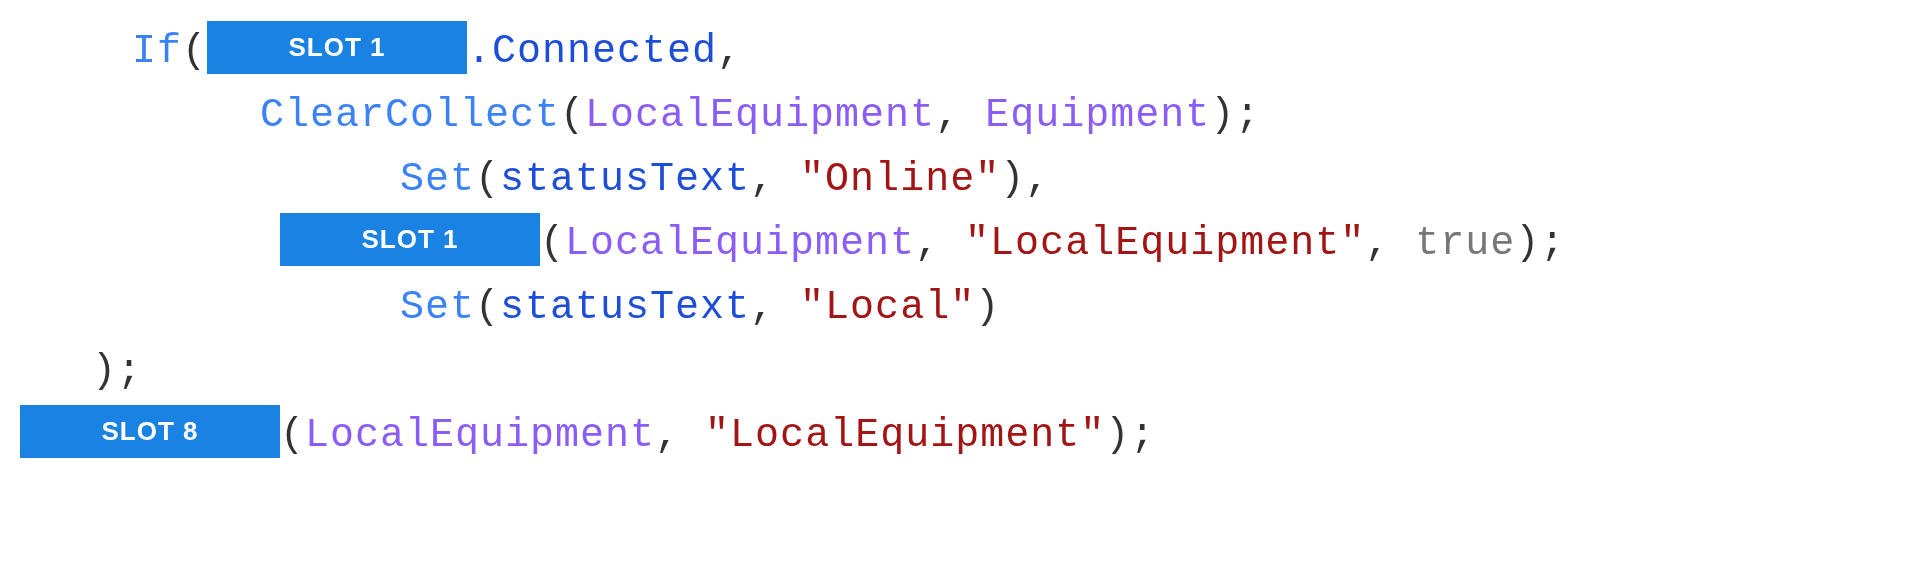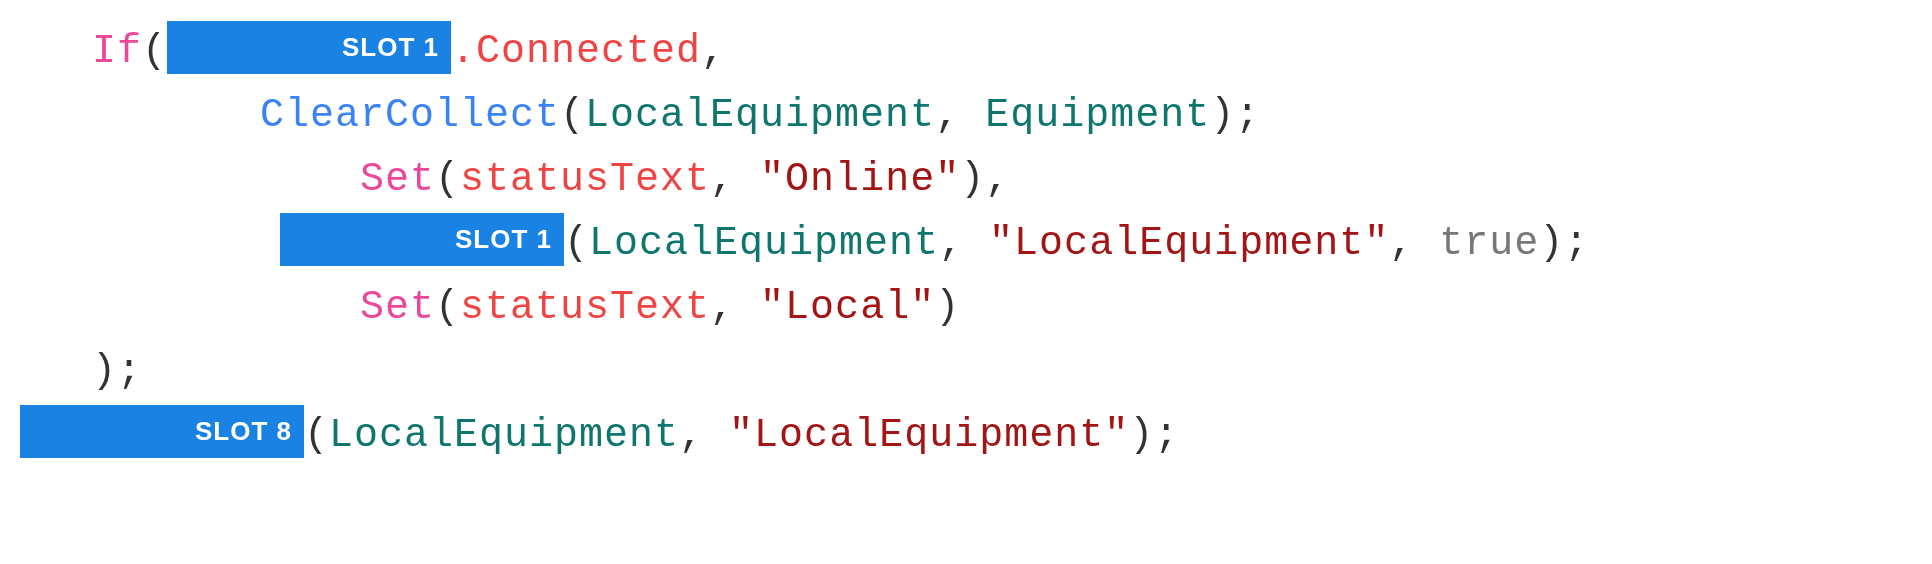--- a/index.html
+++ b/index.html
@@ -21,31 +21,31 @@
     white-space: pre;
   }
   .slot {
     display: inline-block;
     background: #1a82e2;
     color: #ffffff;
     font-family: Arial, Helvetica, sans-serif;
     font-weight: 600;
     font-size: 26px;
     letter-spacing: 1px;
-    text-align: right;
+    text-align: center;
     vertical-align: middle;
-    padding: 6px 12px;
+    padding: 6px 0;
     min-width: 260px;
     position: relative;
     top: -4px;
   }
-  .kw   { color: #ec4899; }   
+  .kw   { color: #3b82f6; margin-left: 40px; }   
   .fn   { color: #3b82f6; }   
-  .id   { color: #0f766e; text-align: center; }   
-  .prop { color: #ef4444; }   
+  .id   { color: #8b5cf6; text-align: center; }   
+  .prop { color: #1d4ed8; }   
   .str  { color: #a31515; }   
   .bool { color: #777777; margin-top: 20px; }   
   .punc { color: #333333; }
   .indent1 { padding-left: 72px; }
   .indent2 { padding-left: 240px; }
   .indent3 { padding-left: 340px; }
   .indent3b { padding-left: 260px; }
 </style>
 </head>
 <body>

